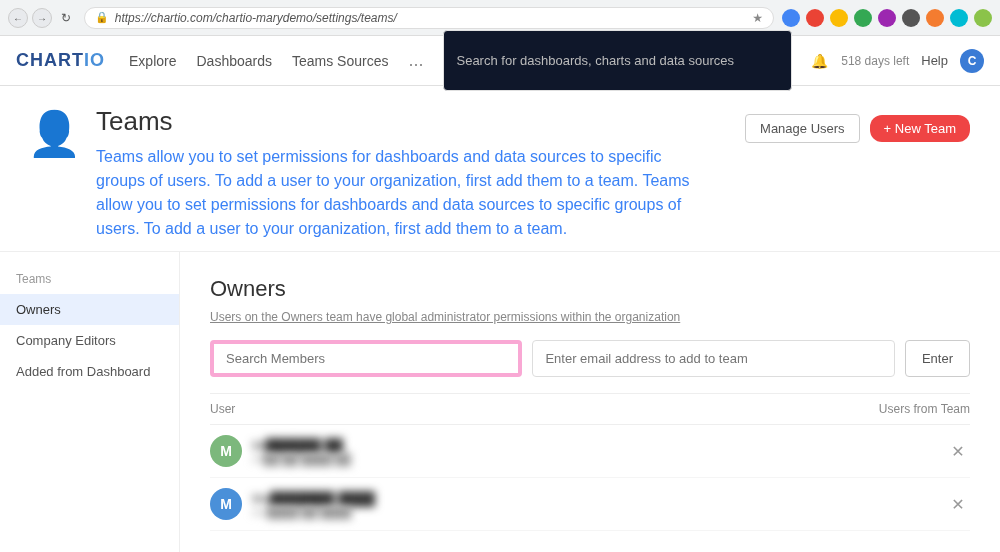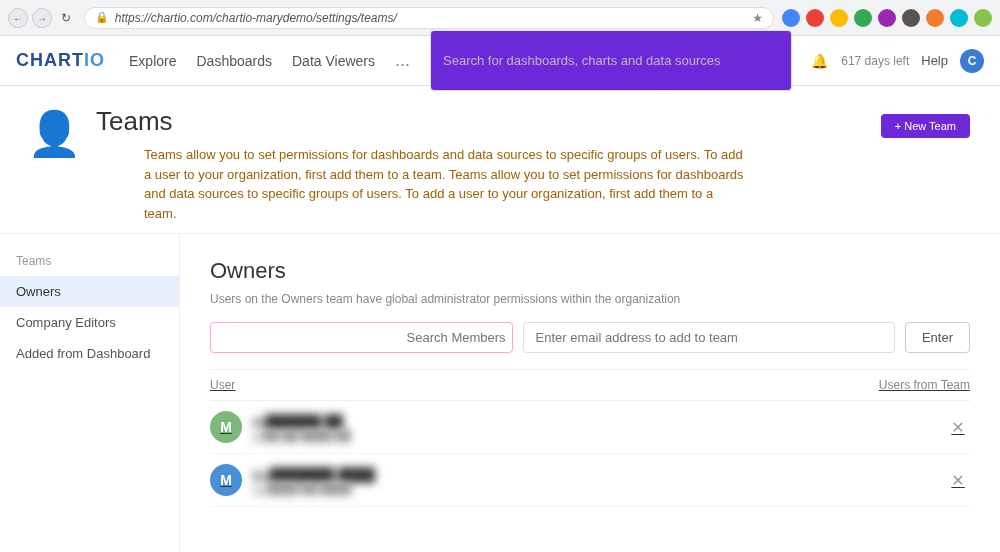--- a/index.html
+++ b/index.html
@@ -25,82 +25,82 @@
     .top-nav {
       display: flex; align-items: center; border-bottom: 1px solid #e0e0e0;
       padding: 0 16px; height: 50px; background: #fff;
     }
     .logo { font-weight: 700; font-size: 18px; letter-spacing: 1px; color: #2a4f8f; margin-right: 24px; }
     .logo span { color: #4a90d9; }
     .nav-items { display: flex; gap: 20px; align-items: center; }
     .nav-item { font-size: 14px; color: #555; cursor: pointer; text-align: right; }
     .nav-dots { font-size: 18px; color: #888; cursor: pointer; }
     .search-bar {
-      flex: 1; margin: 0 20px; background: #6d28d9; border: 1px solid #e0e0e0;
+      flex: 1; margin: 0 20px; background: #0f172a; border: 1px solid #e0e0e0;
       border-radius: 4px; padding: 22px 12px; font-size: 13px; color: #999;
     }
     .nav-right { display: flex; align-items: center; gap: 12px; }
     .days-left { font-size: 12px; color: #888; white-space: nowrap; }
     .help-btn { font-size: 13px; color: #555; cursor: pointer; }
     .user-icon { width: 24px; height: 24px; background: #3a7bd5; border-radius: 50%; display: flex; align-items: center; justify-content: center; color: #fff; font-size: 12px; font-weight: bold; }
 
     
     .main { display: flex; flex-direction: column; height: calc(552px - 36px - 50px); }
     .page-header {
       padding: 20px 30px 10px; display: flex; align-items: flex-start; gap: 16px;
       border-bottom: 1px solid #eee;
     }
     .header-avatar { width: 50px; height: 55px; display: flex; align-items: center; justify-content: center; }
     .header-info { flex: 1; }
     .page-title { font-size: 26px; font-weight: 300; color: #333; margin-bottom: 8px; }
-    .page-desc { font-size: 13px; color: #a16207; max-width: 600px; line-height: 1.5; margin-left: 48px; }
+    .page-desc { font-size: 16px; color: #3b82f6; max-width: 600px; line-height: 1.5; }
     .page-actions { display: flex; gap: 10px; align-items: center; margin-top: 8px; }
     .manage-users-btn {
       border: 1px solid #ccc; background: #fff; padding: 6px 14px;
       border-radius: 4px; font-size: 13px; cursor: pointer; color: #555;
     }
     .new-team-btn {
-      background: #6d28d9; color: #fff; border: none; padding: 6px 14px;
-      border-radius: 4px; font-size: 11px; cursor: pointer;
+      background: #ef4444; color: #fff; border: none; padding: 6px 14px;
+      border-radius: 12px; font-size: 13px; cursor: pointer;
     }
 
     
     .content-area { display: flex; flex: 1; overflow: hidden; }
 
     
     .sidebar { width: 180px; padding: 20px 0; border-right: 1px solid #eee; flex-shrink: 0; }
     .sidebar-label { font-size: 12px; color: #999; padding: 0 16px 8px; text-transform: none; }
     .sidebar-item {
       padding: 8px 16px; font-size: 13px; color: #555; cursor: pointer;
       display: block;
     }
     .sidebar-item.active { background: #e8f0fe; color: #333; font-weight: 500; }
     .sidebar-item.link-style { color: #4a90d9; }
 
     
     .right-panel { flex: 1; padding: 24px 30px; overflow-y: auto; }
     .panel-title { font-size: 22px; font-weight: 400; color: #333; margin-bottom: 8px; }
-    .panel-desc { font-size: 12px; color: #888; margin-bottom: 16px; }
+    .panel-desc { font-size: 12px; color: #888; margin-bottom: 16px; text-decoration: underline; }
     .member-controls { display: flex; gap: 10px; margin-bottom: 16px; }
     .search-members {
-      flex: 1; border: 1px solid #f9a8d4; border-radius: 4px; padding: 7px 6px;
-      font-size: 13px; color: #999; background: #fff; text-align: right;
+      flex: 1; border: 4px solid #f9a8d4; border-radius: 4px; padding: 7px 12px;
+      font-size: 13px; color: #999; background: #fff;
     }
     .email-field {
       flex: 1.2; border: 1px solid #ddd; border-radius: 4px; padding: 7px 12px;
       font-size: 13px; color: #999; background: #fff;
     }
     .invite-btn {
       border: 1px solid #ccc; background: #fff; padding: 7px 16px;
       border-radius: 4px; font-size: 13px; cursor: pointer; color: #555;
     }
     .members-count { font-size: 13px; color: #555; margin-bottom: 12px; font-weight: 500; }
 
     
-    .members-table { width: 100%; border-top: 1px solid #eee; text-decoration: underline; }
+    .members-table { width: 100%; border-top: 1px solid #eee; }
     .table-header {
       display: flex; justify-content: space-between; padding: 8px 0;
       font-size: 12px; color: #888; border-bottom: 1px solid #eee;
     }
     .member-row {
       display: flex; align-items: center; padding: 10px 0;
       border-bottom: 1px solid #f5f5f5;
     }
     .member-avatar {
       width: 32px; height: 32px; border-radius: 50%; margin-right: 10px;
@@ -143,43 +143,44 @@
   </div>
 </div>
 
 <div class="top-nav">
   <div class="logo">
     CHART<span>IO</span>
   </div>
   <div class="nav-items">
     <span class="nav-item">Explore</span>
     <span class="nav-item">Dashboards</span>
-    <span class="nav-item">Data Viewers</span>
+    <span class="nav-item">Teams Sources</span>
     <span class="nav-dots nav-item">...</span>
   </div>
   <div class="search-bar" style="color:#bbb;">Search for dashboards, charts and data sources</div>
   <div class="nav-right">
     <span style="font-size:14px;color:#888;">🔔</span>
-    <span class="days-left">617 days left</span>
+    <span class="days-left">518 days left</span>
     <span class="help-btn">Help</span>
     <div class="user-icon">C</div>
   </div>
 </div>
 
 <div class="main">
 
   <div class="page-header">
     <div class="header-avatar">
       <span style="font-size:44px;color:#ccc;">👤</span>
     </div>
     <div class="header-info">
       <div class="page-title">Teams</div>
       <div class="page-desc">Teams allow you to set permissions for dashboards and data sources to specific groups of users. To add a user to your organization, first add them to a team. Teams allow you to set permissions for dashboards and data sources to specific groups of users. To add a user to your organization, first add them to a team.</div>
     </div>
     <div class="page-actions">
+      <button class="manage-users-btn">Manage Users</button>
       <button class="new-team-btn">+ New Team</button>
     </div>
   </div>
 
   <div class="content-area">
 
     <div class="sidebar">
       <div class="sidebar-label">Teams</div>
       <div class="sidebar-item active">
         <span>Owners</span>

